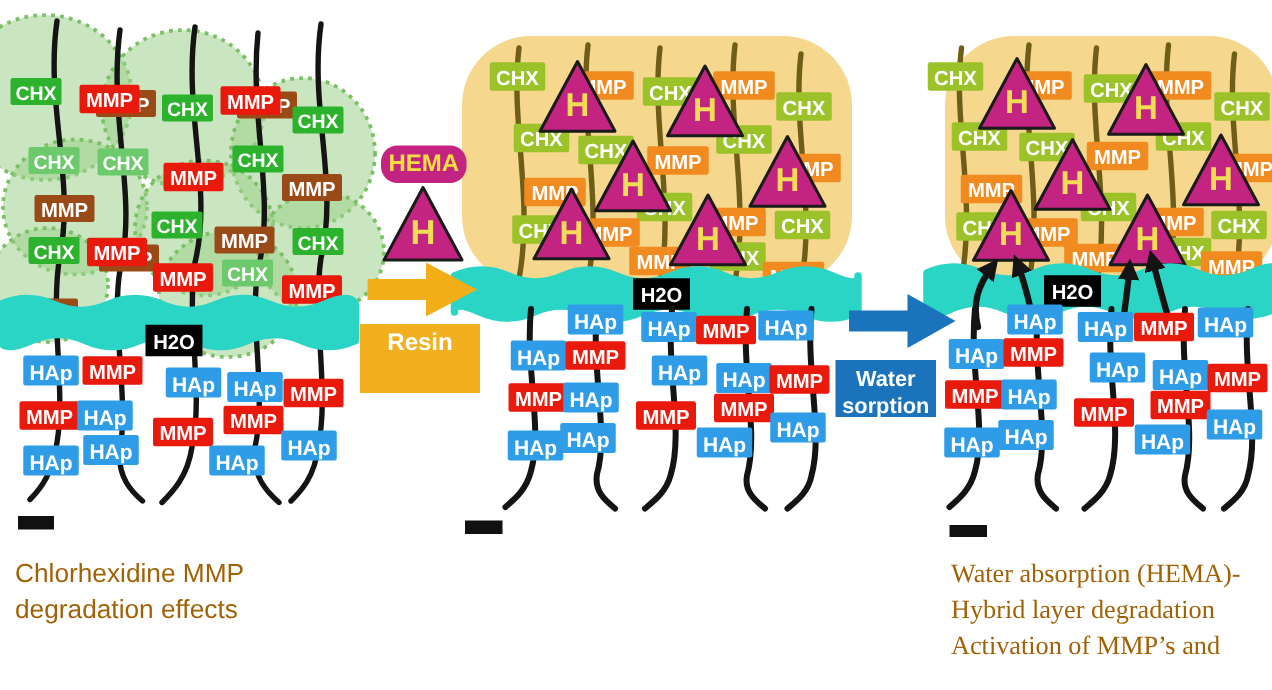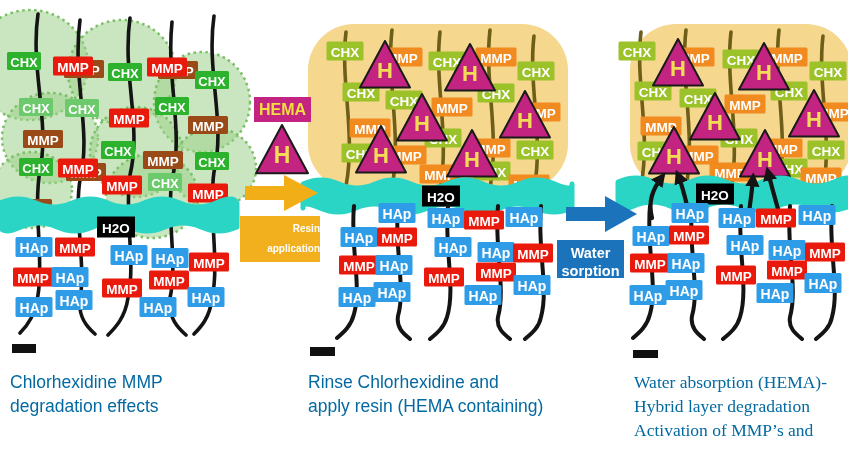--- a/index.html
+++ b/index.html
@@ -1,27 +1,27 @@
 <!DOCTYPE html>
 <html><head>
 <meta charset="utf-8">
 <style>
   html,body{margin:0;padding:0;background:#fff;}
   #stage{position:relative;width:848px;height:460px;background:#fff;overflow:hidden;
          font-family:"Liberation Sans",sans-serif;}
   #diagram{position:absolute;left:0;top:0;}
   .chip{position:absolute;text-align:center;font-weight:bold;}
   .hema-chip{left:254px;top:97px;width:57px;height:25px;line-height:25px;
-             background:#c32381;color:#f2df3f;font-size:16px;}
+             background:#c32381;color:#f2df3f;font-size:16px;border-radius:11px;}
   .conn-box{position:absolute;color:#fff;font-weight:bold;text-align:center;}
   .resin-box{left:240px;top:216px;width:80px;height:46px;background:#f2b01e;
-             font-size:10px;line-height:20px;padding-top:3px;box-sizing:border-box;text-align:right;}
+             font-size:16px;line-height:20px;padding-top:3px;box-sizing:border-box;}
   .water-box{left:557px;top:240px;width:67px;height:38px;background:#1b74bb;
              font-size:14.5px;line-height:18px;padding-top:4px;box-sizing:border-box;}
-  .caption{position:absolute;top:370px;color:#0369a1;font-size:17.5px;line-height:24px;}
+  .caption{position:absolute;top:370px;color:#a16207;font-size:17.5px;line-height:24px;}
   .cap1{left:10px;} .cap2{left:308px;} .cap3{left:634px;font-family:Liberation Serif, serif;}
 </style>
 </head>
 <body>
 
 <div id="stage">
   <svg id="diagram" width="848" height="460" viewBox="0 0 848 460">
       <defs>
         <marker id="ah" viewBox="0 0 10 10" refX="6" refY="5" markerWidth="3.4" markerHeight="3.4" orient="auto-start-reverse">
           <path d="M0,0 L10,5 L0,10 Z" fill="#141414"></path>
@@ -329,34 +329,29 @@
         <text x="282" y="162.92" text-anchor="middle" fill="#f0dd55" font-size="23" font-weight="bold" font-family="&quot;Liberation Sans&quot;,sans-serif">H</text>
         <polygon points="245,186 284,186 284,175 318,193 284,211 284,200 245,200" fill="#f2ae17"></polygon>
         <polygon points="566,207 605,207 605,196 637,214 605,232 605,221 566,221" fill="#1b74bb"></polygon>
       </g>
     </svg>
 
   <div class="chip hema-chip">HEMA</div>
 
   <div class="conn-box resin-box">
     <div>Resin</div>
-    <div>application</div>
   </div>
 
   <div class="conn-box water-box">
     <div>Water</div>
     <div>sorption</div>
   </div>
 
   <div class="caption cap1">
     <div>Chlorhexidine MMP</div>
     <div>degradation effects</div>
-  </div>
-  <div class="caption cap2">
-    <div>Rinse Chlorhexidine and</div>
-    <div>apply resin (HEMA containing)</div>
   </div>
   <div class="caption cap3">
     <div>Water absorption (HEMA)-</div>
     <div>Hybrid layer degradation</div>
     <div>Activation of MMP’s and</div>
   </div>
 </div>
 
 </body></html>

